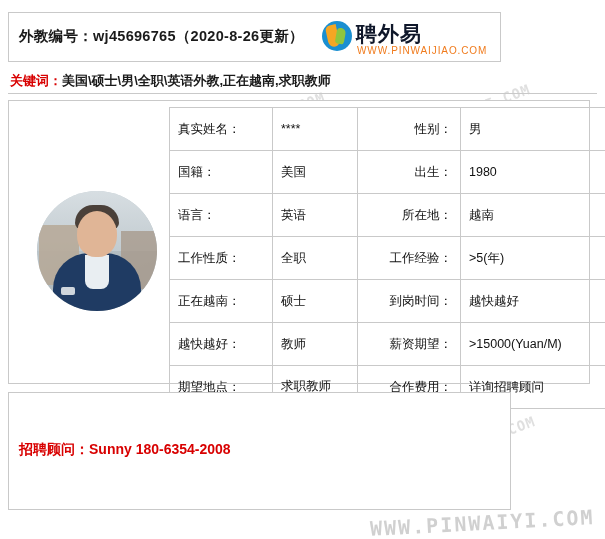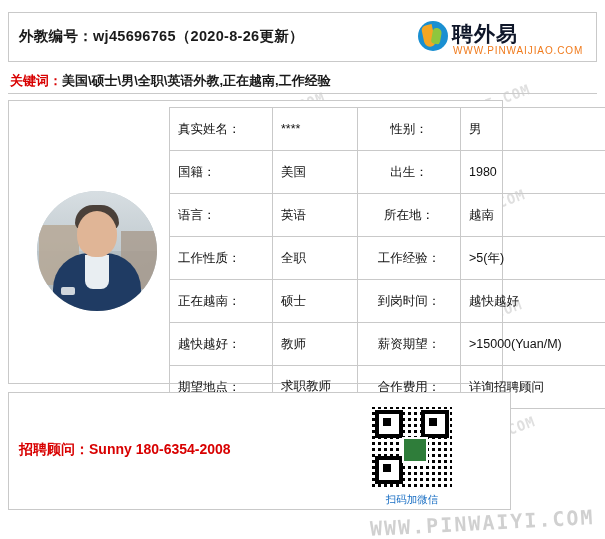--- a/index.html
+++ b/index.html
@@ -20,21 +20,21 @@
     left: 0; top: 0;
     width: 605px;
     height: 539px;
     background: #fff;
   }
 
   
   .header {
     position: absolute;
     left: 8px; top: 12px;
-    width: 589px; height: 50px;
+    width: 493px; height: 50px;
     border: 1px solid #c9c9c9;
     background: #fff;
     box-sizing: border-box;
     padding-left: 33px;
   }
   .header-title {
     position: absolute;
     left: 10px; top: 14px;
     font-size: 14.5px;
     font-weight: bold;
@@ -114,21 +114,21 @@
     left: 0; top: 23px;
     width: 589px;
     height: 1px;
     background: #c9c9c9;
   }
 
   
   .infobox {
     position: absolute;
     left: 8px; top: 100px;
-    width: 495px; height: 284px;
+    width: 582px; height: 284px;
     border: 1px solid #c9c9c9;
     box-sizing: border-box;
     background: #fff;
   }
   .photo {
     position: absolute;
     left: 28px; top: 90px;
     width: 120px; height: 120px;
     border-radius: 50%;
     overflow: hidden;
@@ -198,21 +198,21 @@
   td.lbl {
     width: 86px;
     text-align: left;
   }
   td.val {
     width: 68px;
     text-align: left;
   }
   td.lbl2 {
     width: 86px;
-    text-align: center;
+    text-align: right;
   }
   td.val2 {
     width: 150px;
     text-align: left;
   }
   td.valwrap {
     line-height: 1.05;
   }
 
   
@@ -324,21 +324,21 @@
     <div class="header-title">外教编号：wj45696765（2020-8-26更新）</div>
     <div class="logo">
       <div class="logo-mark"></div>
       <div class="logo-text">聘外易</div>
       <div class="logo-sub">WWW.PINWAIJIAO.COM</div>
     </div>
   </div>
 
   <div class="keywords">
     <div class="keywords-line">
-      <span>关键词：</span><span class="keywords-rest">美国\硕士\男\全职\英语外教,正在越南,工作经验</span>
+      <span>关键词：</span><span class="keywords-rest">美国\硕士\男\全职\英语外教,正在越南,求职教师</span>
     </div>
     <div class="kw-underline"></div>
   </div>
 
   <div class="infobox">
     <div class="photo">
       <div class="sky"></div>
       <div class="bldg"></div>
       <div class="bldg2"></div>
       <div class="body"></div>
@@ -391,31 +391,16 @@
           <td class="val valwrap">求职教师</td>
           <td class="lbl2">合作费用：</td>
           <td class="val2">详询招聘顾问</td>
         </tr>
       </tbody>
     </table>
   </div>
 
   <div class="footerbox">
     <div class="consultant">招聘顾问：Sunny 180-6354-2008</div>
-    <div class="qr-wrap">
-      <div class="qr">
-        <div class="pm tl">
-            <i></i>
-          </div>
-        <div class="pm tr">
-            <i></i>
-          </div>
-        <div class="pm bl">
-            <i></i>
-          </div>
-        <div class="ctr"></div>
-      </div>
-      <div class="qr-caption">扫码加微信</div>
-    </div>
   </div>
 
   <div class="wm-bottom">WWW.PINWAIYI.COM</div>
 </div>
 
 </body></html>

